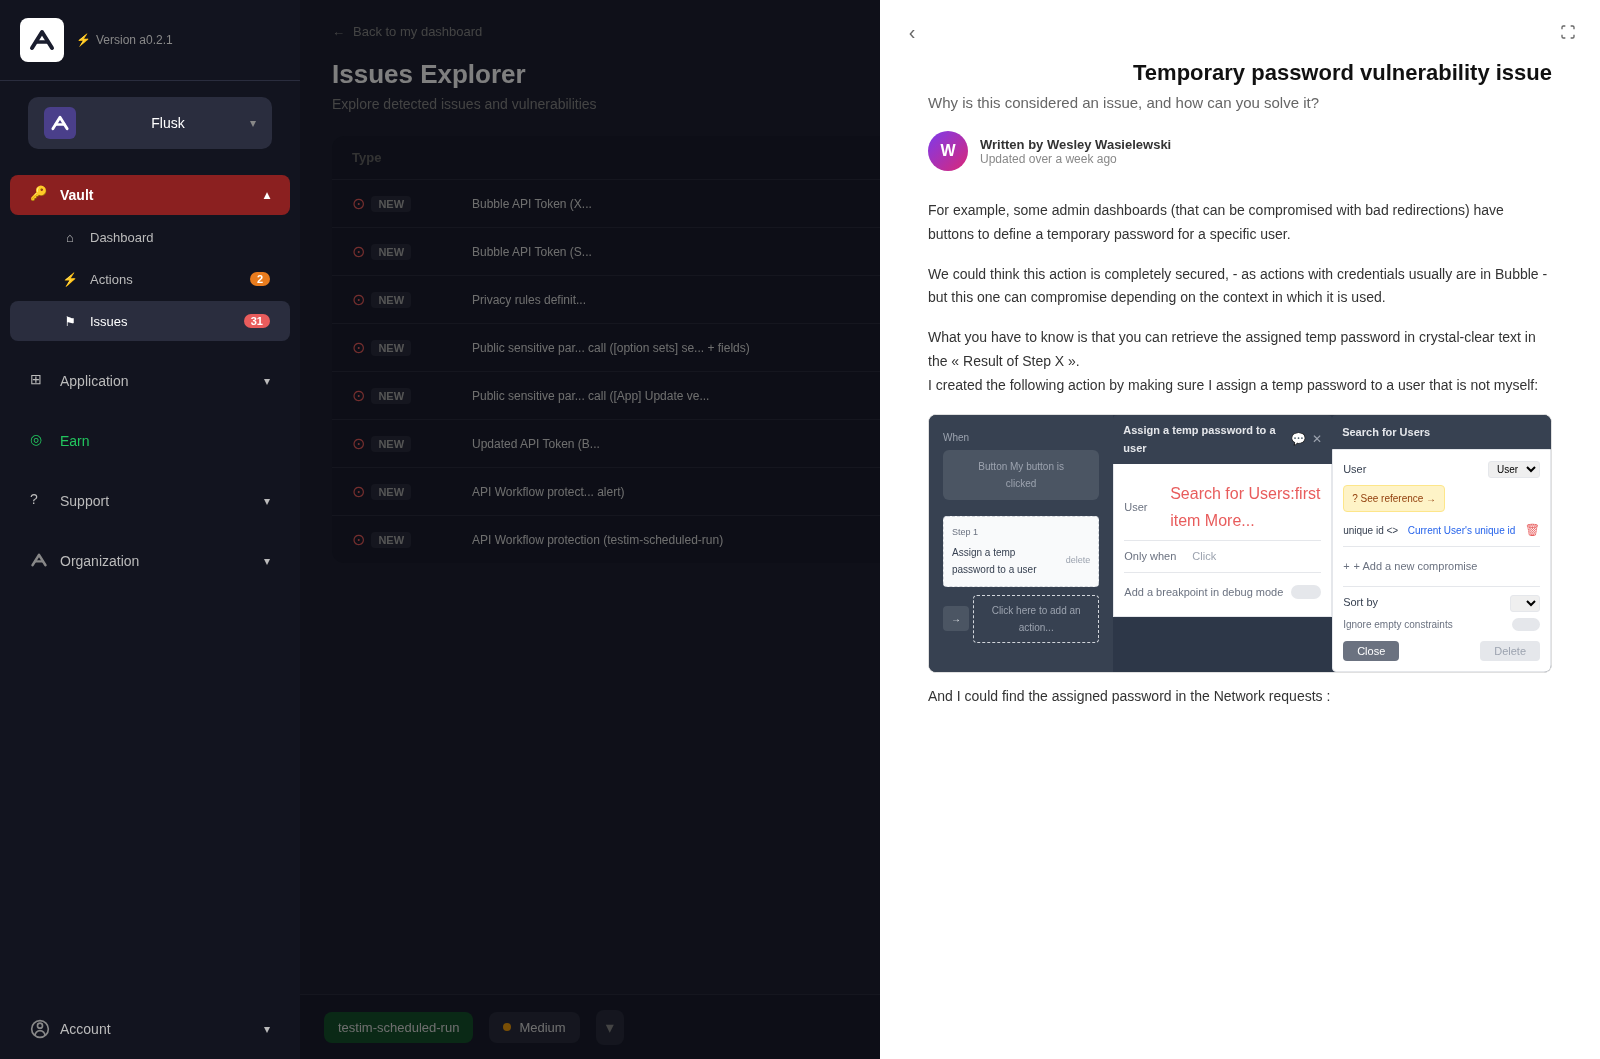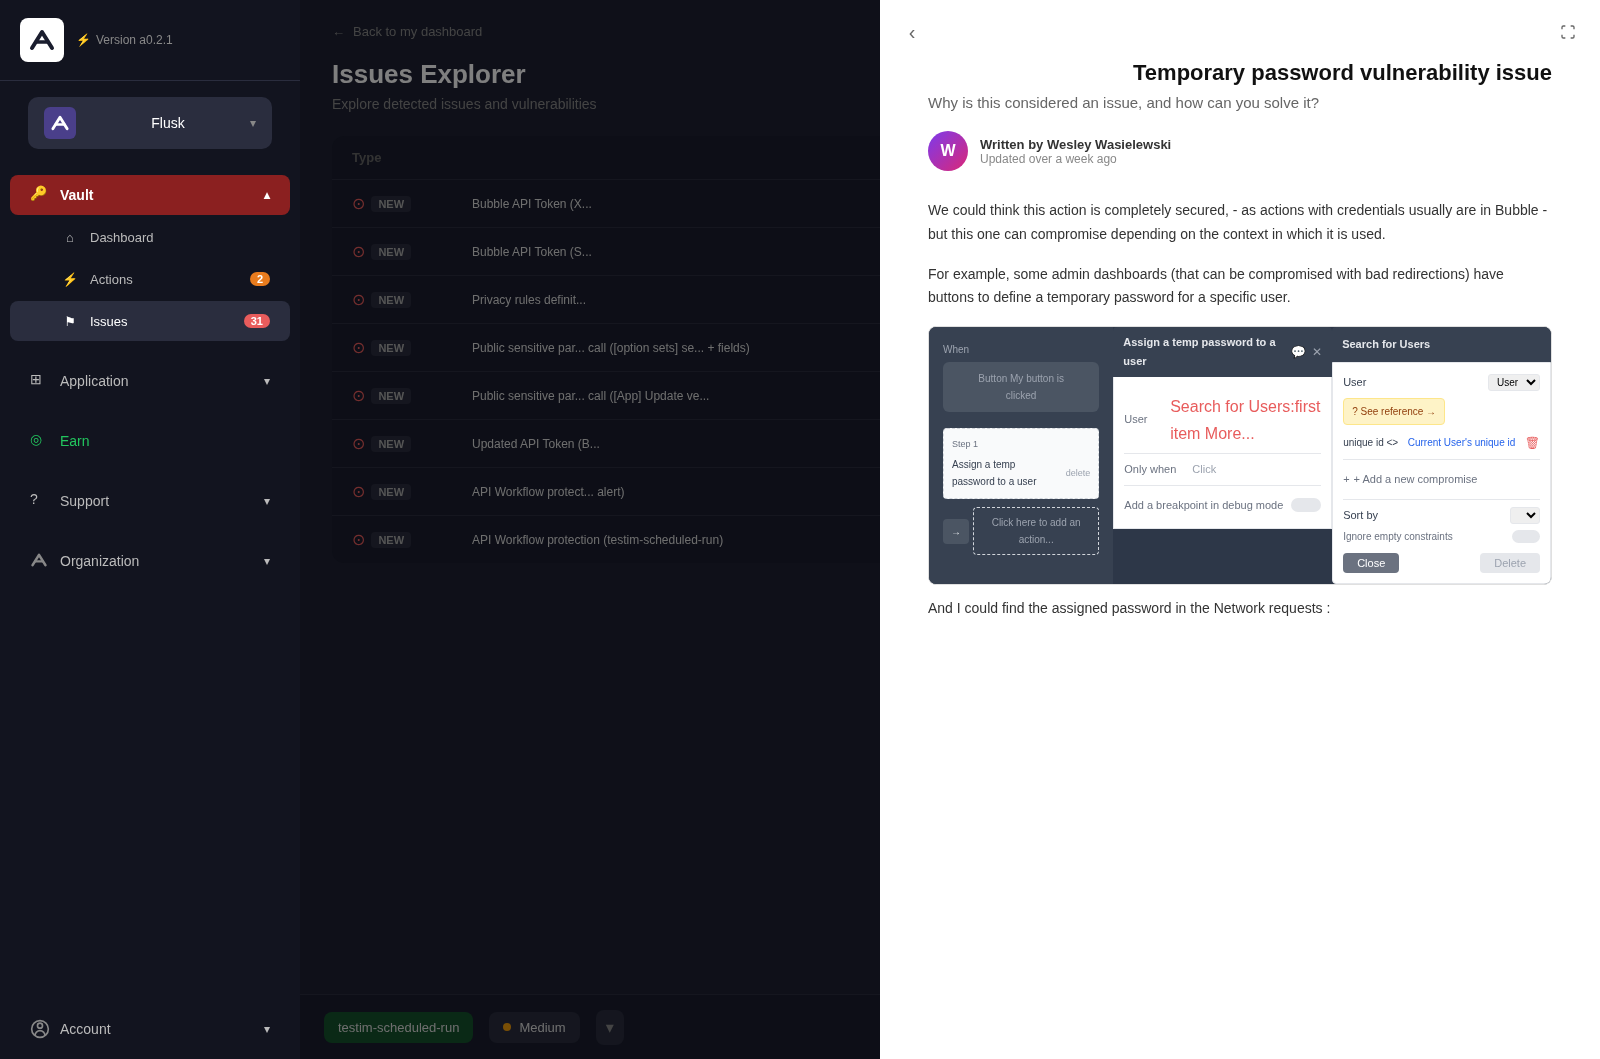--- a/index.html
+++ b/index.html
@@ -675,22 +675,23 @@
 
       <div class="modal-author">
         <div class="author-avatar">W</div>
         <div class="author-info">
           <span class="author-name">Written by Wesley Wasielewski</span>
           <span class="author-date">Updated over a week ago</span>
         </div>
       </div>
 
       <div class="modal-body">
+        <p>For example, some admin dashboards (that can be compromised with bad redirections) have buttons to define a temporary password for a specific user.</p>
         <p>We could think this action is completely secured, - as actions with credentials usually are in Bubble - but this one can compromise depending on the context in which it is used.</p>
-        <p>For example, some admin dashboards (that can be compromised with bad redirections) have buttons to define a temporary password for a specific user.</p>
+        <p>What you have to know is that you can retrieve the assigned temp password in crystal-clear text in the « Result of Step X ».<br>I created the following action by making sure I assign a temp password to a user that is not myself:</p>
 
         <div class="modal-screenshot">
           <div class="screenshot-inner">
 
             <div class="screenshot-panel">
               <div class="ss-label">When</div>
               <div class="ss-when-box">
                 <div style="font-size:10px;color:#9ca3af;">Button My button is</div>
                 <div style="font-size:10px;color:#9ca3af;">clicked</div>
               </div>

